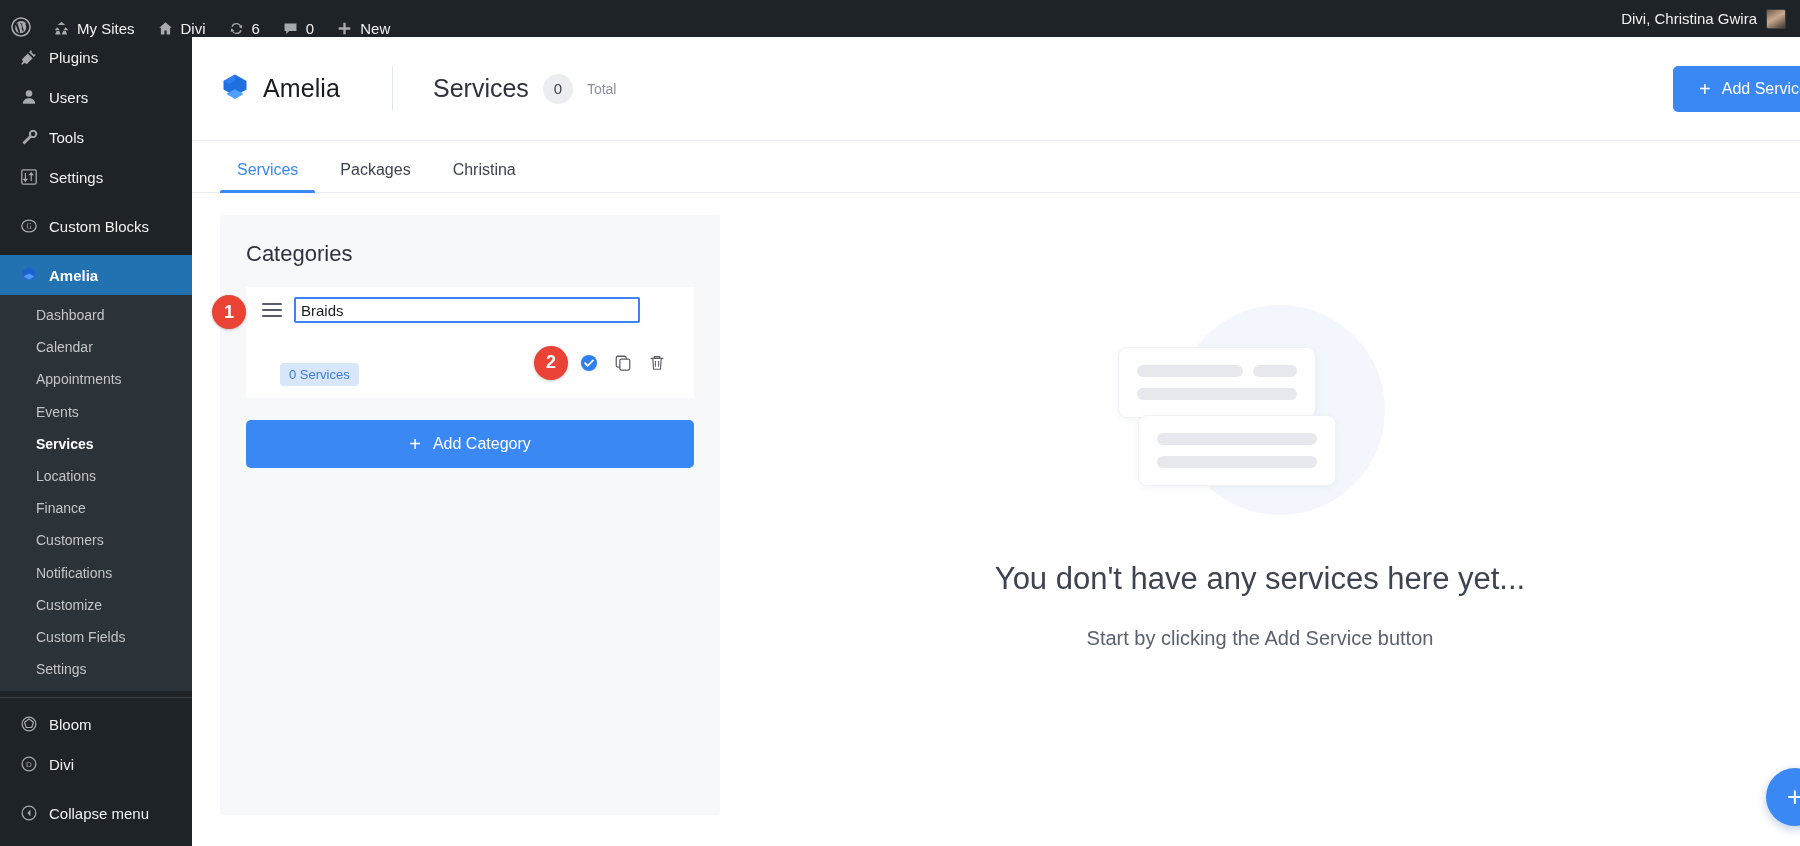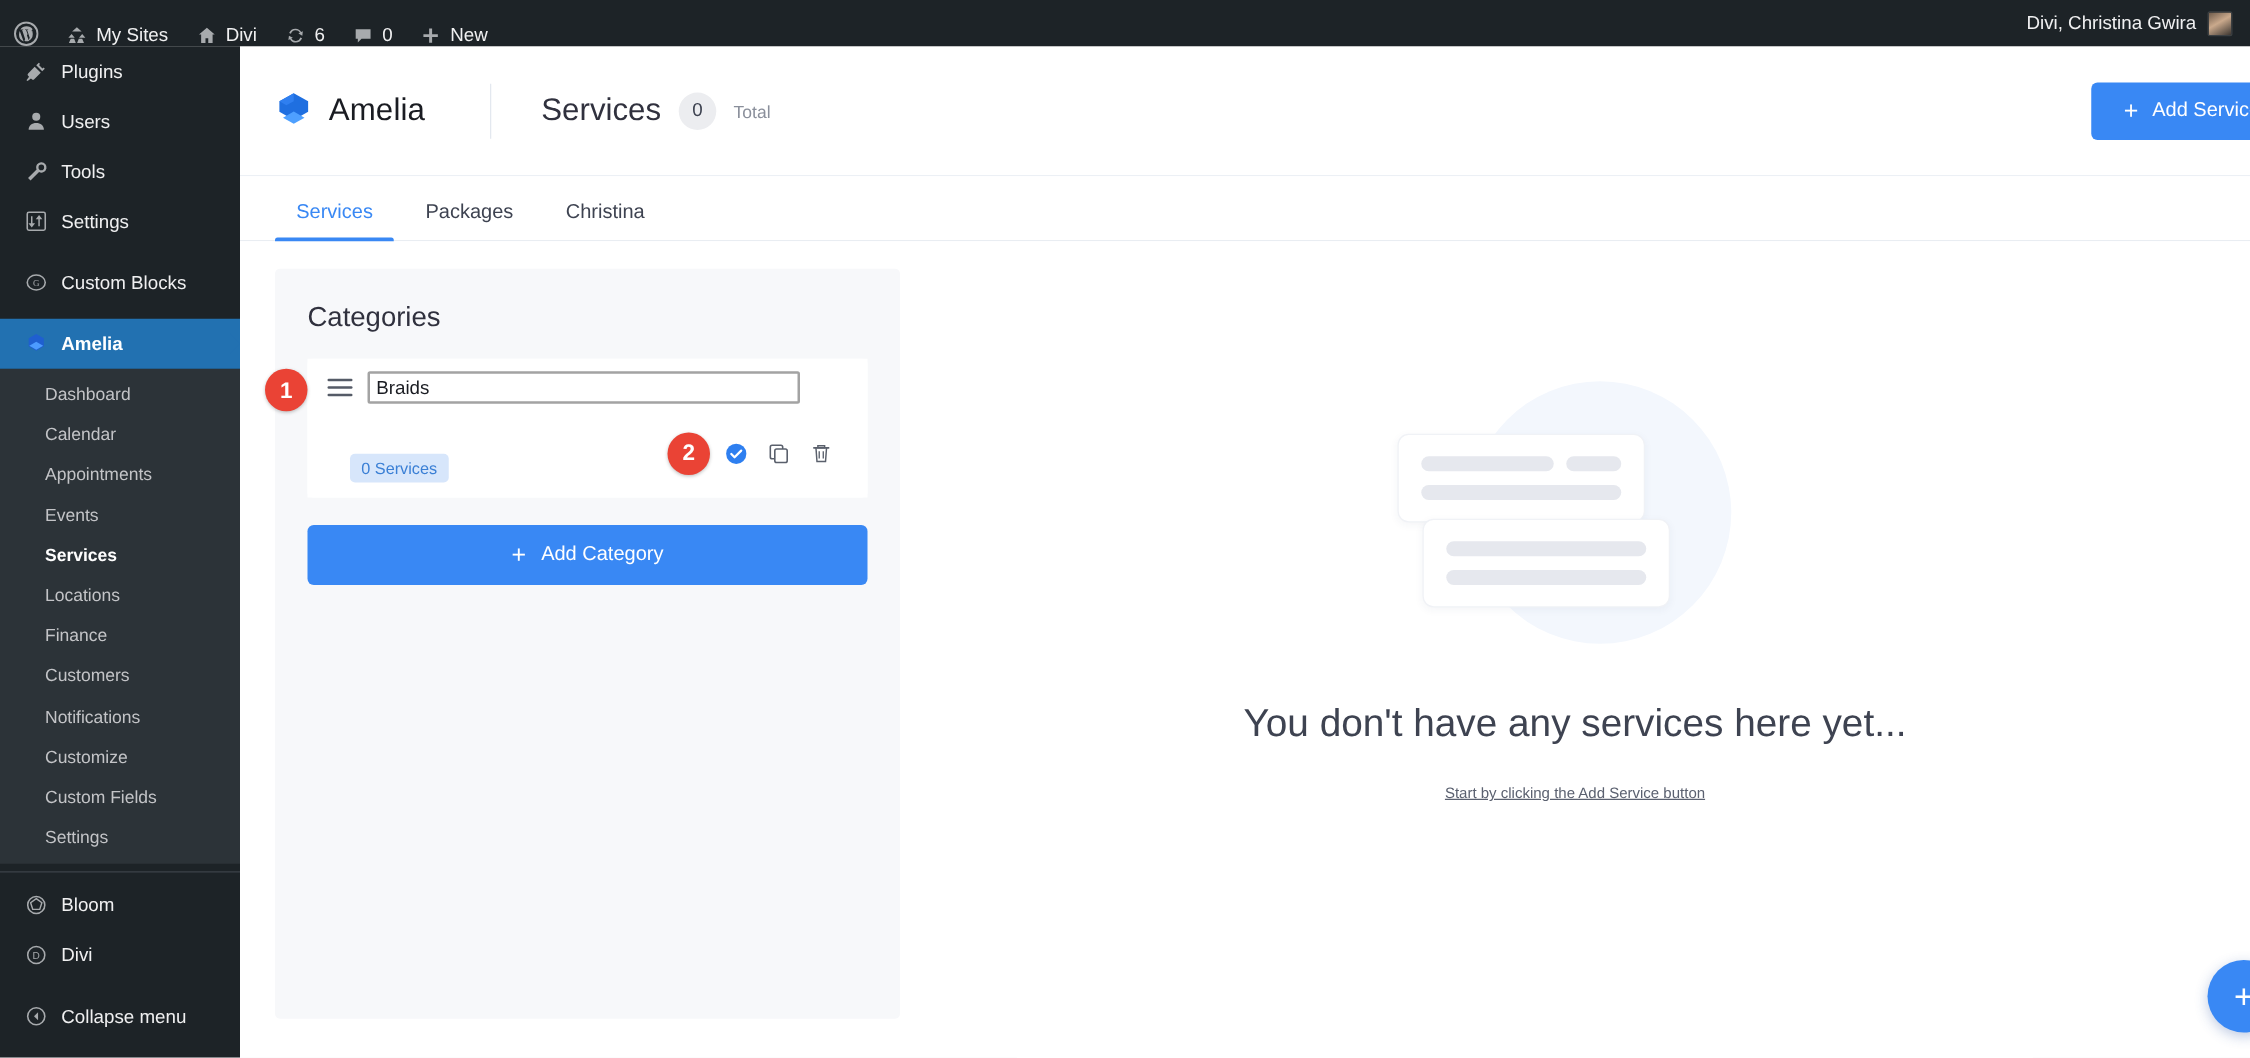--- a/index.html
+++ b/index.html
@@ -140,21 +140,21 @@
     background: #fff; padding: 10px 14px 12px 14px; position: relative;
   }
   .cat-edit-top { display: flex; align-items: center; gap: 12px; }
   .drag-handle {
     width: 22px; display: flex; flex-direction: column; gap: 4px;
     cursor: grab; padding-left: 2px;
   }
   .drag-handle span { display: block; height: 2px; background: #555b67; border-radius: 1px; }
   .cat-name-input {
     flex: 1; height: 26px;
-    border: 2px solid #a3a3a3; border-radius: 2px;
+    border: 2px solid #3b82f6; border-radius: 2px;
     font-size: 15px; font-family: inherit; color: #1a1c22;
     padding: 0 5px; outline: none; background: #fff;
     margin-right: 40px;
   }
   .cat-edit-bottom {
     display: flex; align-items: center;
     margin-top: 16px; padding-left: 20px;
   }
   .badge-services {
     background: #d7e6fb; color: #3a7fd5;
@@ -201,21 +201,21 @@
     display: flex; flex-direction: column; gap: 11px;
     padding: 17px 18px;
   }
   .ill-card.c1 { left: 68px; top: 42px; width: 198px; }
   .ill-card.c2 { left: 88px; top: 110px; width: 198px; }
   .ill-bar { height: 12px; border-radius: 6px; background: #e6e8ee; }
   .ill-card.c1 .row { display: flex; gap: 10px; }
   .ill-card.c1 .row .b1 { flex: 1; }
   .ill-card.c1 .row .b2 { width: 44px; }
   .empty-title { font-size: 31px; color: #3e4351; font-weight: 400; text-align: center; }
-  .empty-sub { font-size: 12px; color: #5b6170; margin-top: 30px; text-align: center; text-decoration: underline; }
+  .empty-sub { font-size: 20px; color: #5b6170; margin-top: 30px; text-align: center; }
   
   .am-fab {
     position: absolute; right: -24px; bottom: 20px;
     width: 58px; height: 58px; border-radius: 50%;
     background: #3988f4; color: #fff;
     display: flex; align-items: center; justify-content: center;
     font-size: 27px; box-shadow: 0 3px 10px rgba(40,80,160,.3);
     cursor: pointer; z-index: 30;
   }
 </style>

